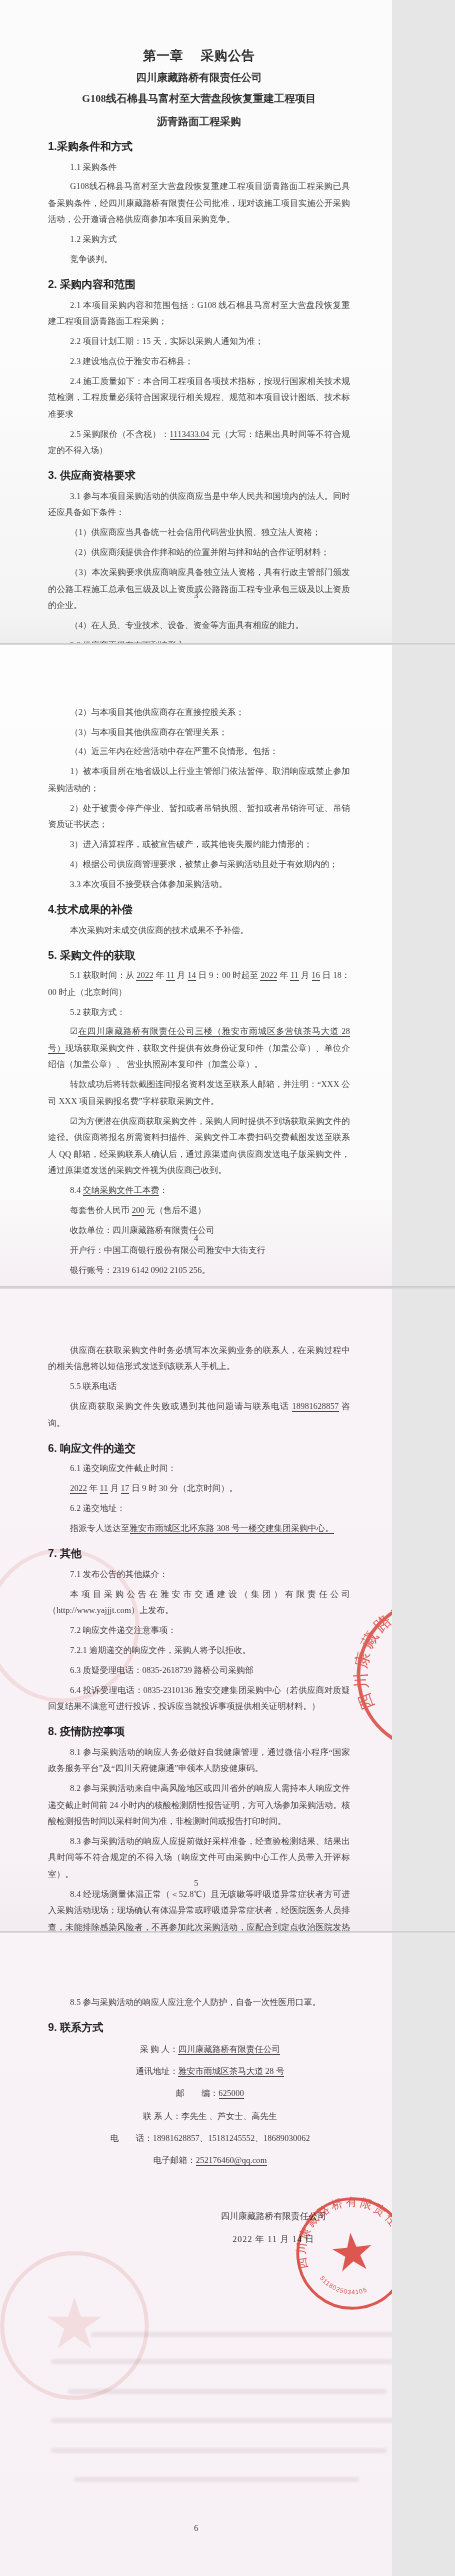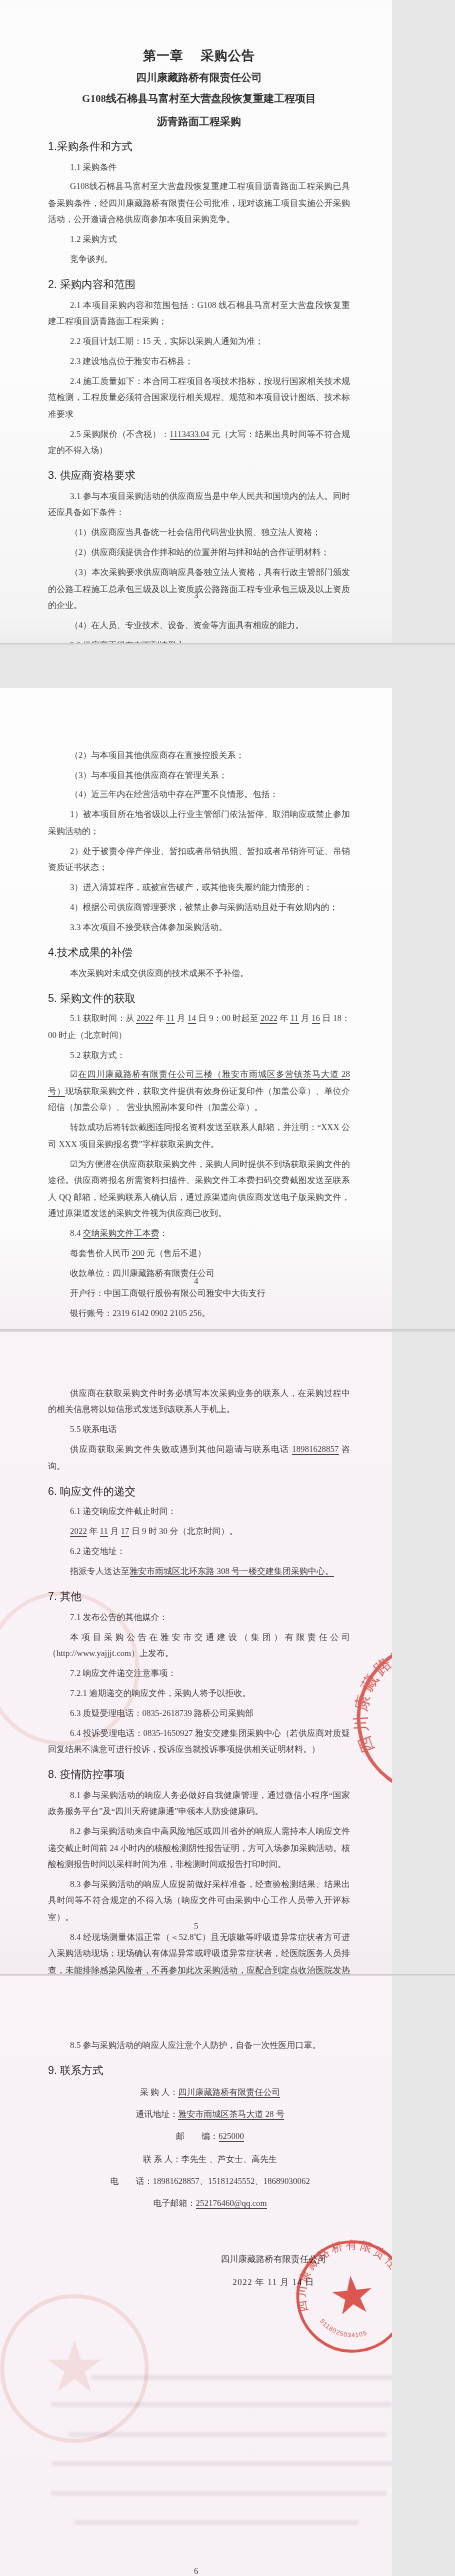--- a/index.html
+++ b/index.html
@@ -5,38 +5,38 @@
   html,body { margin:0; padding:0; }
   body {
     width:456px;
     background:#e6e6e6;
     font-family:"Liberation Serif", serif;
     color:#3c3c3c;
     -webkit-font-smoothing:antialiased;
   }
   .page { position:relative; width:392px; overflow:hidden; }
   .p1 { height:643px; background:linear-gradient(180deg,#fbfbfb 0%,#fcfcfc 55%,#f4f4f4 96%,#ededed 100%); }
-  .p2 { height:641px; background:linear-gradient(180deg,#fdfdfd 0%,#fbfbfb 85%,#f5eff3 100%);margin-top:43px; }
+  .p2 { height:641px; background:linear-gradient(180deg,#fdfdfd 0%,#fbfbfb 85%,#f5eff3 100%); }
   .p3 { height:642px; background:linear-gradient(180deg,#f9f2f7 0%,#f8f1f6 88%,#f2ebf0 100%); }
   .p4 { height:643px; background:linear-gradient(180deg,#f9f2f7 0%,#f7f0f5 100%); }
   .gap { height:2.3px; background:linear-gradient(180deg,#c9c9c9,#dedede); }
 
   .content { padding:0 42px 0 48px; position:relative; }
   .p1 .content { padding-top:47px; }
   .p2 .content { padding-top:55px; }
   .p3 .content { padding-top:50px; }
   .p4 .content { padding-top:58px; }
 
   .doc-title { text-align:center; font-family:"Liberation Sans",sans-serif; font-weight:700;
                font-size:13px; color:#2d2d2d; letter-spacing:0.6px; }
   .doc-title .spacer { display:inline-block; width:17px; }
   .doc-sub { text-align:center; font-size:10.5px; font-weight:600; color:#333; margin-top:5.1px; line-height:15.4px; }
   .doc-sub.subject { margin-top:8px; }
 
-  .h { font-family:"Liberation Sans",sans-serif; font-size:10.8px; font-weight:400; color:#262626;
+  .h { font-family:"Liberation Sans",sans-serif; font-size:10.8px; font-weight:700; color:#262626;
        margin:8.5px 0 4.6px; line-height:16px; text-indent:0; }
   .para { font-size:8.5px; line-height:16.5px; text-align:justify; text-indent:2.6em; margin:3.4px 0; }
   .useg { border-bottom:0.6px solid #4b4b4b; }
   .u { border-bottom:0.6px solid #4b4b4b; }
   .pageno { position:absolute; bottom:43px; left:0; width:100%; text-align:center;
             font-size:8.5px; color:#3f3f3f; }
   .frow { font-size:8.5px; line-height:16.5px; margin:5.7px 0; text-indent:2.6em;text-align:center; }
   .sign { position:absolute; top:278px; right:58px; width:121px; text-align:center;
           font-size:8.8px; color:#383838; z-index:1; }
   .sign .d { margin-top:11.4px; letter-spacing:0.6px; }
@@ -138,21 +138,21 @@
       <div class="para"><span class="useg">2022</span><span> 年 </span><span class="useg">11</span><span> 月 </span><span class="useg">17</span><span> 日 9 时 30 分（北京时间）。</span></div>
       <div class="para">6.2 递交地址：</div>
       <div class="para"><span>指派专人送达至</span><span class="useg">雅安市雨城区北环东路 308 号一楼交建集团采购中心。</span></div>
 
       <div class="h">7. 其他</div>
       <div class="para">7.1 发布公告的其他媒介：</div>
       <div class="para">本项目采购公告在雅安市交通建设（集团）有限责任公司（http://www.yajjjt.com）上发布。</div>
       <div class="para">7.2 响应文件递交注意事项：</div>
       <div class="para">7.2.1 逾期递交的响应文件，采购人将予以拒收。</div>
       <div class="para">6.3 质疑受理电话：0835-2618739 路桥公司采购部</div>
-      <div class="para">6.4 投诉受理电话：0835-1650927 雅安交建集团采购中心（若供应商对质疑回复结果不满意可进行投诉，投诉应当就投诉事项提供相关证明材料。）</div>
+      <div class="para">6.4 投诉受理电话：0835-2310136 雅安交建集团采购中心（若供应商对质疑回复结果不满意可进行投诉，投诉应当就投诉事项提供相关证明材料。）</div>
 
       <div class="h">8. 疫情防控事项</div>
       <div class="para">8.1 参与采购活动的响应人务必做好自我健康管理，通过微信小程序“国家政务服务平台”及“四川天府健康通”申领本人防疫健康码。</div>
       <div class="para">8.2 参与采购活动来自中高风险地区或四川省外的响应人需持本人响应文件递交截止时间前 24 小时内的核酸检测阴性报告证明，方可入场参加采购活动。核酸检测报告时间以采样时间为准，非检测时间或报告打印时间。</div>
       <div class="para">8.3 参与采购活动的响应人应提前做好采样准备，经查验检测结果、结果出具时间等不符合规定的不得入场（响应文件可由采购中心工作人员带入开评标室）。</div>
       <div class="para">8.4 经现场测量体温正常（＜52.8℃）且无咳嗽等呼吸道异常症状者方可进入采购活动现场；现场确认有体温异常或呼吸道异常症状者，经医院医务人员排查，未能排除感染风险者，不再参加此次采购活动，应配合到定点收治医院发热门诊就诊。</div>
     </div>
 
     <svg class="stamp" style="left:348px; top:301px; width:171px; height:171px; opacity:.85" viewBox="0 0 210 210">
       <g transform="rotate(-16 105 105)">

